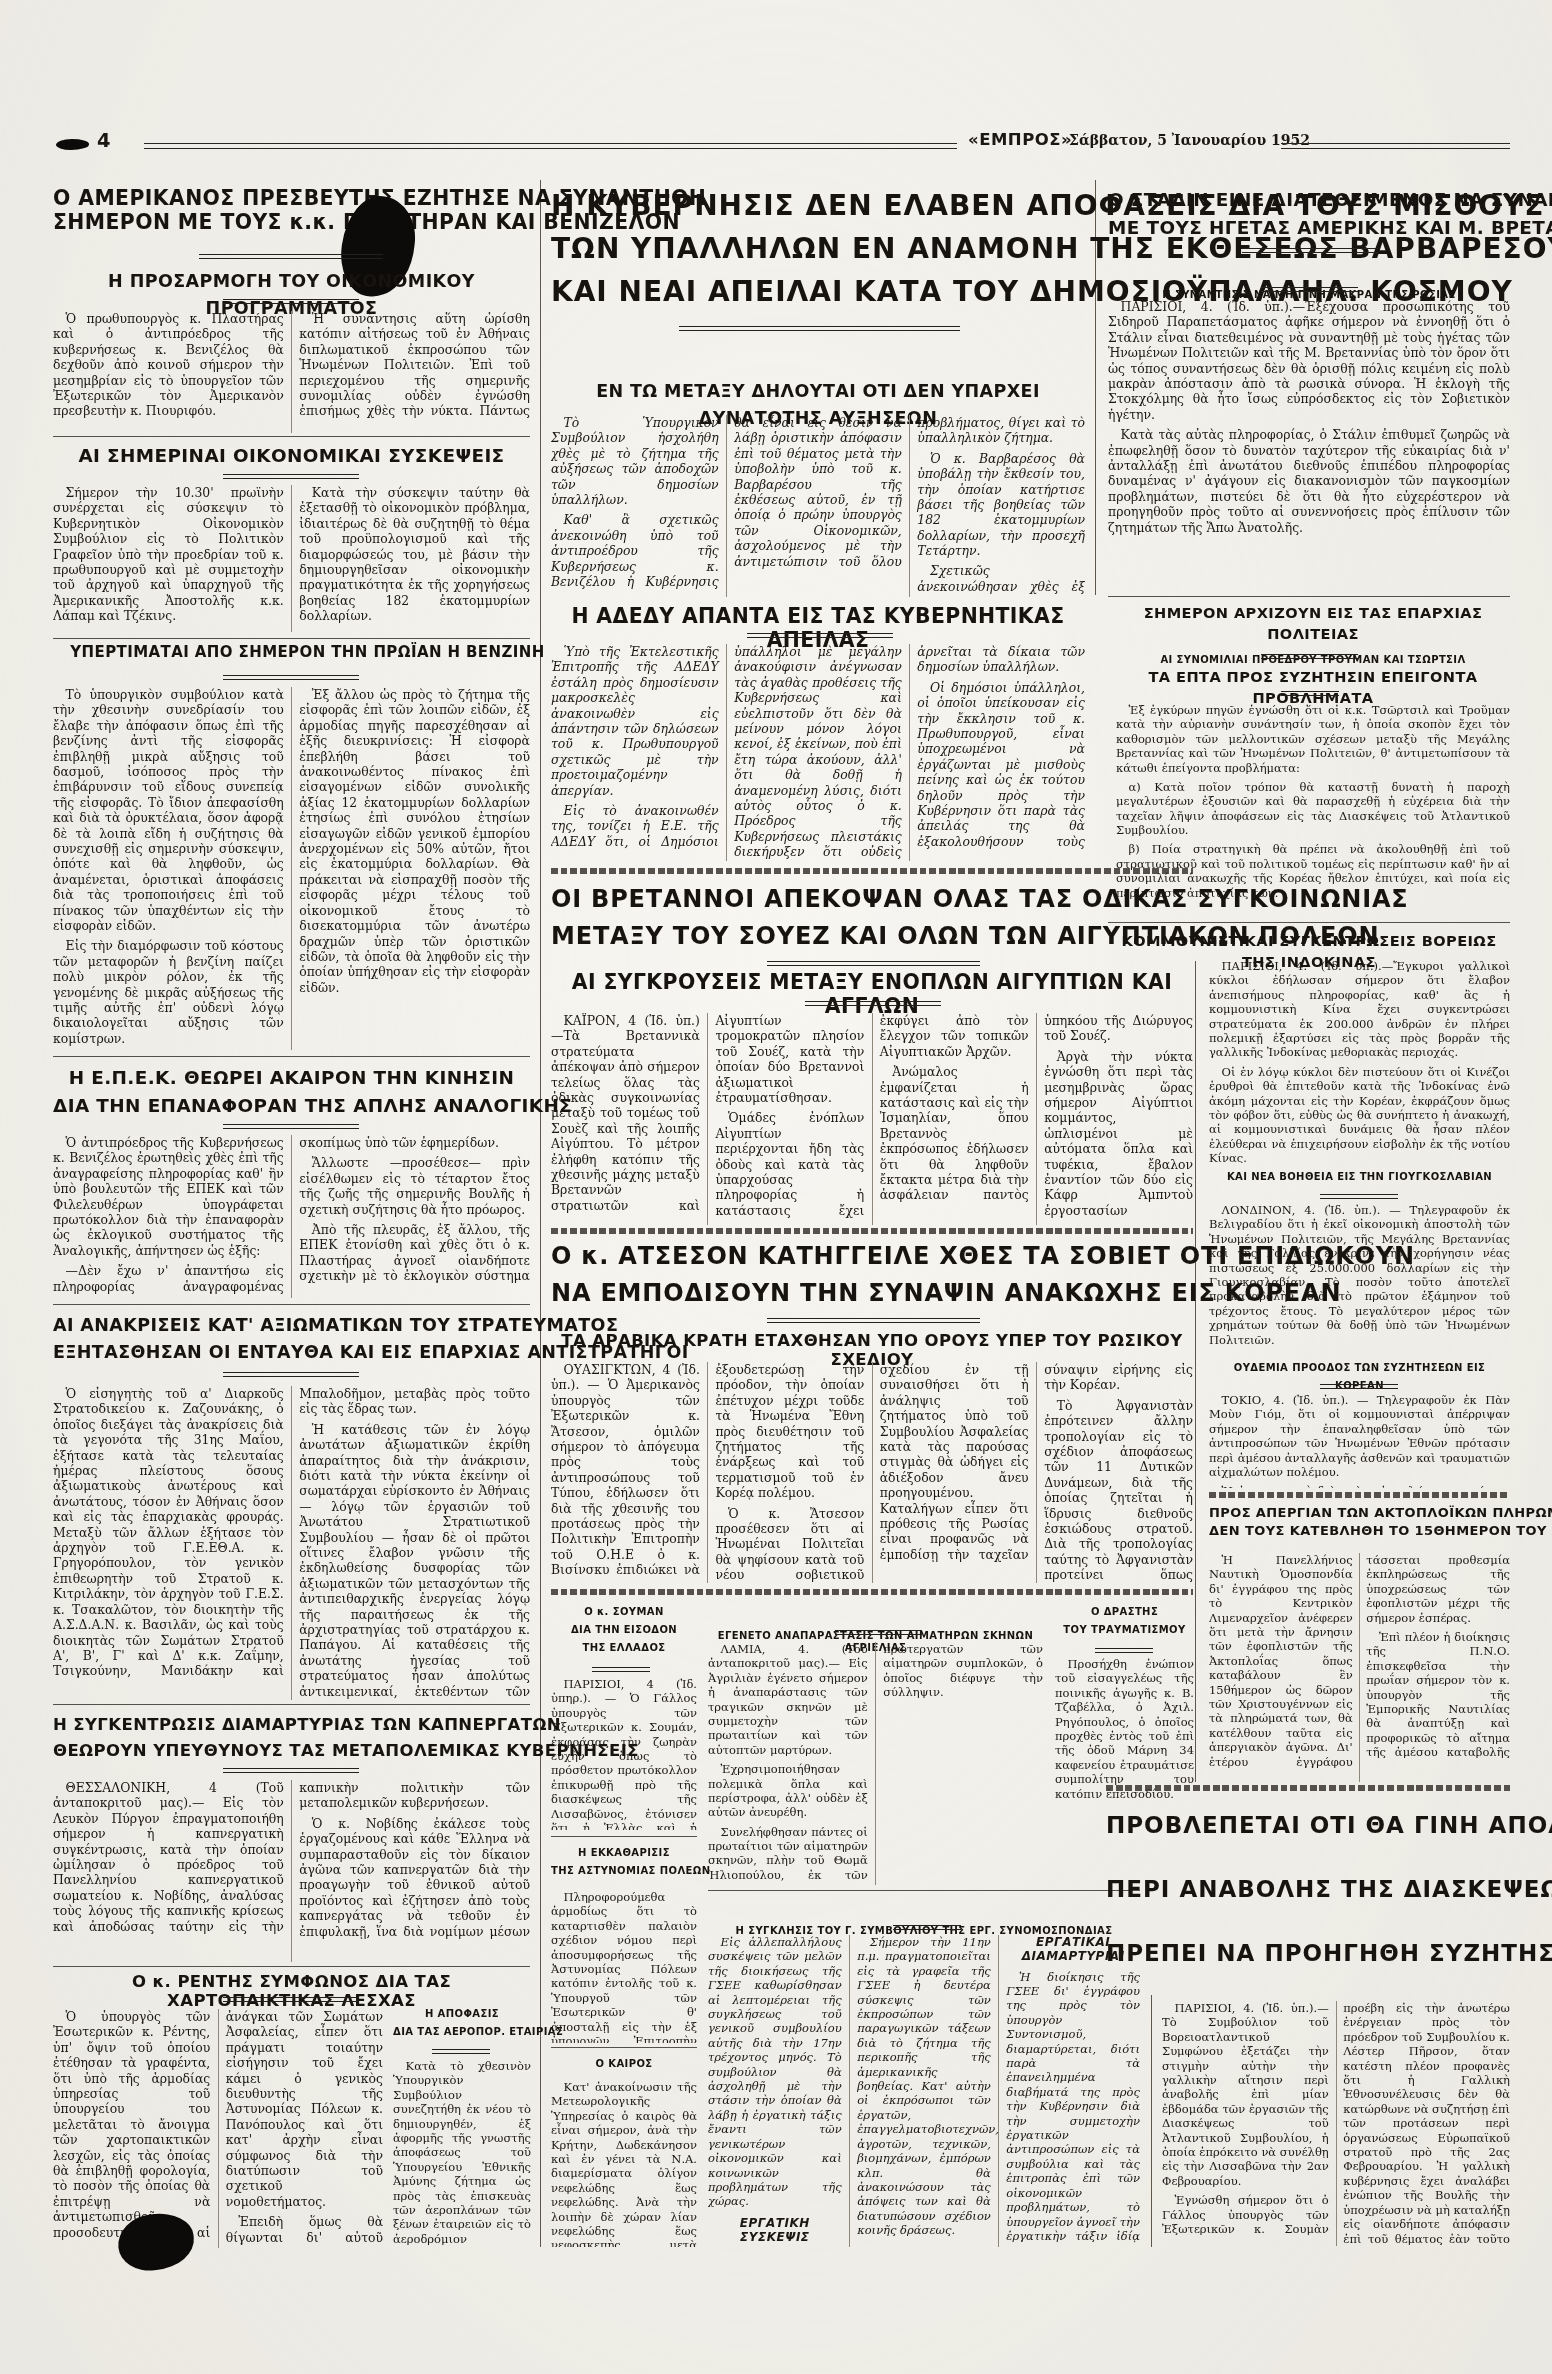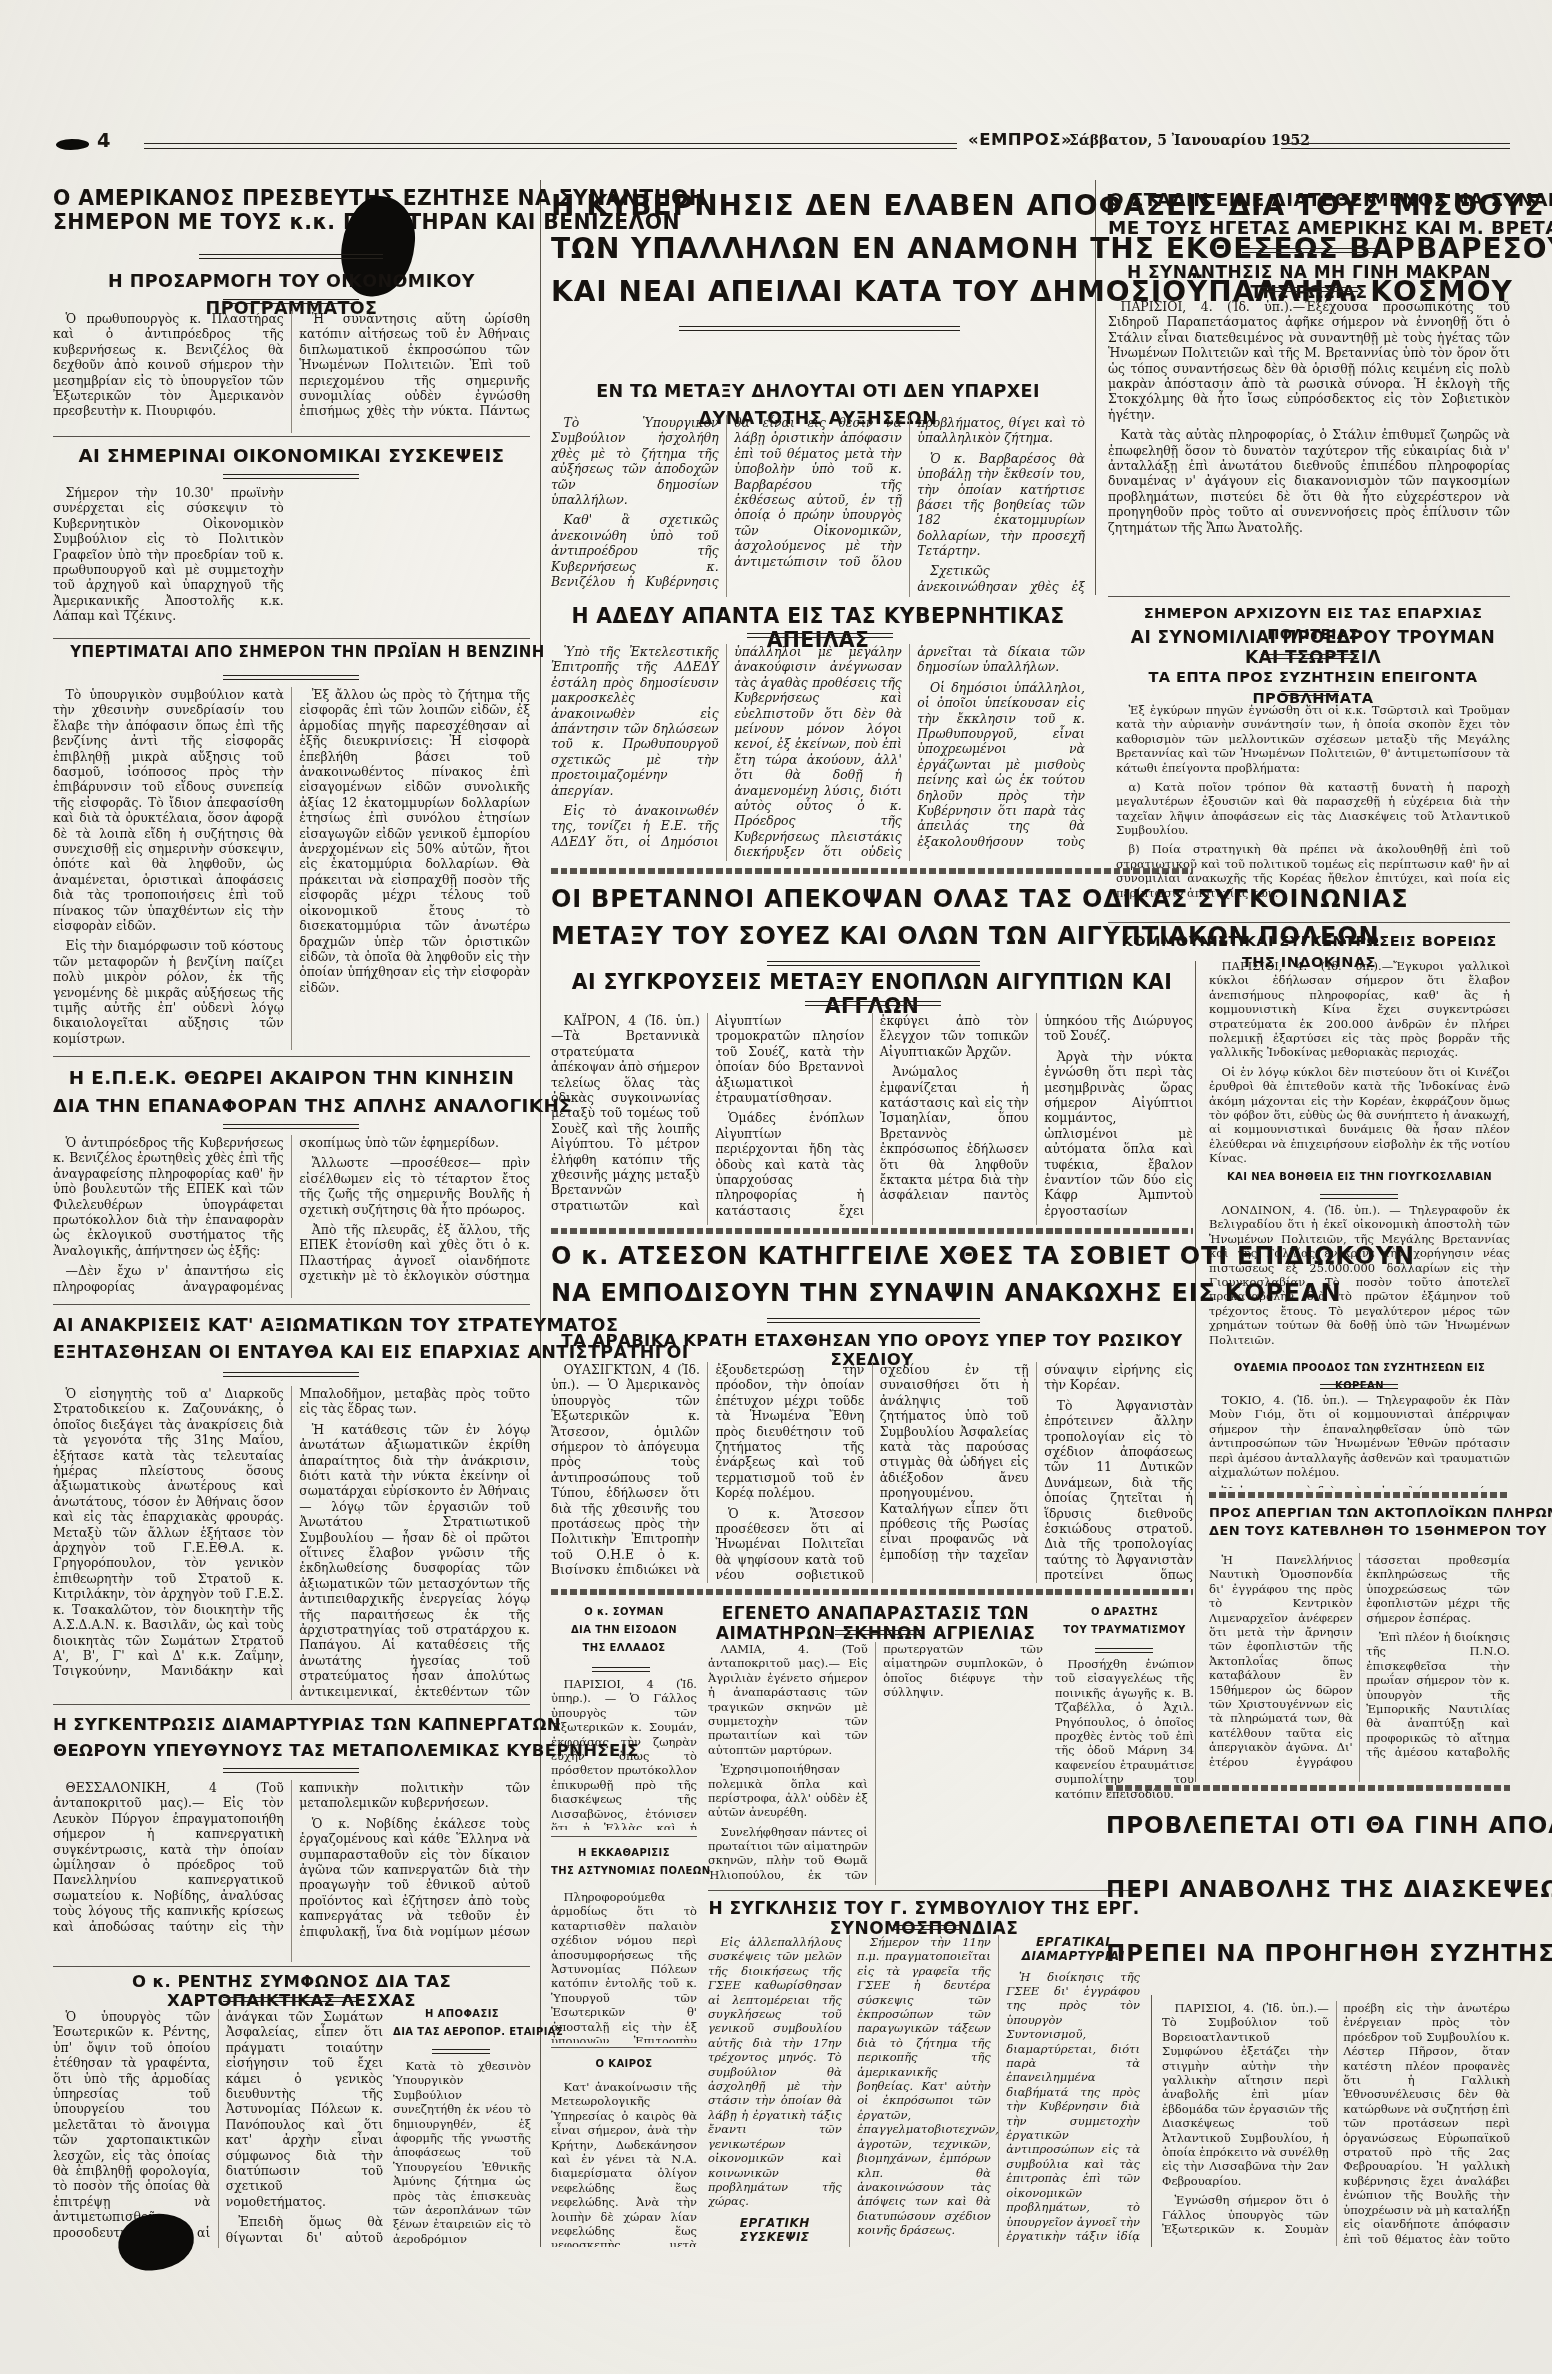--- a/index.html
+++ b/index.html
@@ -17,21 +17,21 @@
   .hd{font-family:"DejaVu Sans", sans-serif;font-weight:700;text-align:center;color:#171310;letter-spacing:0.4px;line-height:1.18;}
   .hd .ln{display:block;white-space:nowrap;}
   .s29{font-size:28px;line-height:43px;letter-spacing:1px;}
   .s26{font-size:24px;line-height:37px;letter-spacing:0.8px;}
   .s25b{font-size:23px;line-height:64px;letter-spacing:1px;}
   .s21{font-size:20.4px;}
   .s20{font-size:15px;margin-left:16px;}
   .s19{font-size:18.4px;line-height:28px;}
   .s18{font-size:17.5px;line-height:27px;}
   .s17{font-size:16.5px;}
-  .s16{font-size:17px;}
+  .s16{font-size:10px;margin-top:27px;}
   .s15{font-size:14.6px;line-height:21.3px;}
   .s14{font-size:10px;line-height:18px;text-align:center;}
   .s13{font-size:13px;line-height:18.4px;}
   
   .bd{font-size:12.4px;line-height:15.4px;text-align:justify;overflow:hidden;}
   .bd p{margin:0 0 4.9px 0;text-indent:12.6px;}
   .bd .colsub{font-family:"DejaVu Sans",sans-serif;font-weight:700;text-align:center;font-size:12px;margin:6.8px 0 5.8px;letter-spacing:0.5px;}
   .sm{font-size:11.5px;line-height:14.4px;}
   .cols2{column-count:2;column-gap:15.5px;column-rule:1px solid #8d877c;column-fill:auto;}
   .cols3{column-count:3;column-gap:15.5px;column-rule:1px solid #8d877c;column-fill:auto;font-style:italic;}
@@ -73,20 +73,21 @@
 <div class="abs bd cols2" style="left:53px;top:311px;width:477px;height:122px">
     <p>Ὁ πρωθυπουργὸς κ. Πλαστήρας καὶ ὁ ἀντιπρόεδρος τῆς κυβερνήσεως κ. Βενιζέλος θὰ δεχθοῦν ἀπὸ κοινοῦ σήμερον τὴν μεσημβρίαν εἰς τὸ ὑπουργεῖον τῶν Ἐξωτερικῶν τὸν Ἀμερικανὸν πρεσβευτὴν κ. Πιουριφόυ.</p>
     <p>Ἡ συνάντησις αὕτη ὡρίσθη κατόπιν αἰτήσεως τοῦ ἐν Ἀθήναις διπλωματικοῦ ἐκπροσώπου τῶν Ἡνωμένων Πολιτειῶν. Ἐπὶ τοῦ περιεχομένου τῆς σημερινῆς συνομιλίας οὐδὲν ἐγνώσθη ἐπισήμως χθὲς τὴν νύκτα. Πάντως ἀποδίδεται ὅλως ἰδιαιτέρα σημασία εἰς τὸ γεγονός.</p>
   </div>
 
 <div class="abs thinrule" style="left:53px;top:436px;width:477px"></div>
 <div class="abs hd s19" style="left:53px;top:442px;width:477px">ΑΙ ΣΗΜΕΡΙΝΑΙ ΟΙΚΟΝΟΜΙΚΑΙ ΣΥΣΚΕΨΕΙΣ</div>
 <div class="abs underl" style="left:223px;top:474px;width:136px"></div>
 <div class="abs bd cols2" style="left:53px;top:485px;width:477px;height:147px">
     <p>Σήμερον τὴν 10.30' πρωϊνὴν συνέρχεται εἰς σύσκεψιν τὸ Κυβερνητικὸν Οἰκονομικὸν Συμβούλιον εἰς τὸ Πολιτικὸν Γραφεῖον ὑπὸ τὴν προεδρίαν τοῦ κ. πρωθυπουργοῦ καὶ μὲ συμμετοχὴν τοῦ ἀρχηγοῦ καὶ ὑπαρχηγοῦ τῆς Ἀμερικανικῆς Ἀποστολῆς κ.κ. Λάπαμ καὶ Τζέκινς.</p>
+    <p>Κατὰ τὴν σύσκεψιν ταύτην θὰ ἐξετασθῇ τὸ οἰκονομικὸν πρόβλημα, ἰδιαιτέρως δὲ θὰ συζητηθῇ τὸ θέμα τοῦ προϋπολογισμοῦ καὶ τῆς διαμορφώσεώς του, μὲ βάσιν τὴν δημιουργηθεῖσαν οἰκονομικὴν πραγματικότητα ἐκ τῆς χορηγήσεως βοηθείας 182 ἑκατομμυρίων δολλαρίων.</p>
   </div>
 
 <div class="abs thinrule" style="left:53px;top:638px;width:477px"></div>
 <div class="abs hd s20" style="left:53px;top:644px;width:477px">ΥΠΕΡΤΙΜΑΤΑΙ ΑΠΟ ΣΗΜΕΡΟΝ ΤΗΝ ΠΡΩΪΑΝ Η ΒΕΝΖΙΝΗ</div>
 <div class="abs underl" style="left:223px;top:675px;width:136px"></div>
 <div class="abs bd cols2" style="left:53px;top:687px;width:477px;height:363px">
     <p>Τὸ ὑπουργικὸν συμβούλιον κατὰ τὴν χθεσινὴν συνεδρίασίν του ἔλαβε τὴν ἀπόφασιν ὅπως ἐπὶ τῆς βενζίνης ἀντὶ τῆς εἰσφορᾶς ἐπιβληθῇ μικρὰ αὔξησις τοῦ δασμοῦ, ἰσόποσος πρὸς τὴν ἐπιβάρυνσιν τοῦ εἴδους συνεπείᾳ τῆς εἰσφορᾶς. Τὸ ἴδιον ἀπεφασίσθη καὶ διὰ τὰ ὀρυκτέλαια, ὅσον ἀφορᾷ δὲ τὰ λοιπὰ εἴδη ἡ συζήτησις θὰ συνεχισθῇ εἰς σημερινὴν σύσκεψιν, ὁπότε καὶ θὰ ληφθοῦν, ὡς ἀναμένεται, ὁριστικαὶ ἀποφάσεις διὰ τὰς τροποποιήσεις ἐπὶ τοῦ πίνακος τῶν ὑπαχθέντων εἰς τὴν εἰσφορὰν εἰδῶν.</p>
     <p>Εἰς τὴν διαμόρφωσιν τοῦ κόστους τῶν μεταφορῶν ἡ βενζίνη παίζει πολὺ μικρὸν ρόλον, ἐκ τῆς γενομένης δὲ μικρᾶς αὐξήσεως τῆς τιμῆς αὐτῆς ἐπ' οὐδενὶ λόγῳ δικαιολογεῖται αὔξησις τῶν κομίστρων.</p>
     <p>Ἐξ ἄλλου ὡς πρὸς τὸ ζήτημα τῆς εἰσφορᾶς ἐπὶ τῶν λοιπῶν εἰδῶν, ἐξ ἁρμοδίας πηγῆς παρεσχέθησαν αἱ ἑξῆς διευκρινίσεις: Ἡ εἰσφορὰ ἐπεβλήθη βάσει τοῦ ἀνακοινωθέντος πίνακος ἐπὶ εἰσαγομένων εἰδῶν συνολικῆς ἀξίας 12 ἑκατομμυρίων δολλαρίων ἐτησίως ἐπὶ συνόλου ἐτησίων εἰσαγωγῶν εἰδῶν γενικοῦ ἐμπορίου ἀνερχομένων εἰς 50% αὐτῶν, ἤτοι εἰς ἑκατομμύρια δολλαρίων. Θὰ πράκειται νὰ εἰσπραχθῇ ποσὸν τῆς εἰσφορᾶς μέχρι τέλους τοῦ οἰκονομικοῦ ἔτους τὸ δισεκατομμύρια τῶν ἀνωτέρω δραχμῶν ὑπὲρ τῶν ὁριστικῶν εἰδῶν, τὰ ὁποῖα θὰ ληφθοῦν εἰς τὴν ὁποίαν ὑπήχθησαν εἰς τὴν εἰσφορὰν εἰδῶν.</p>
   </div>

